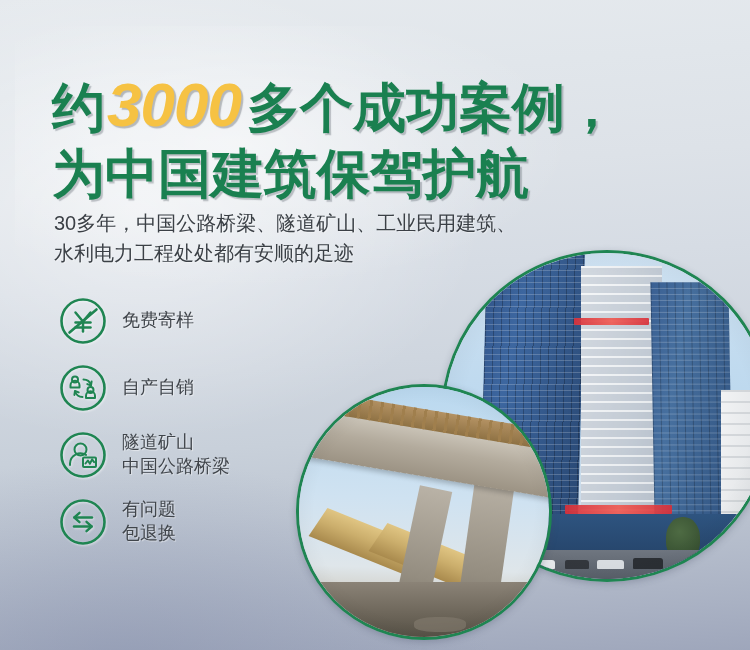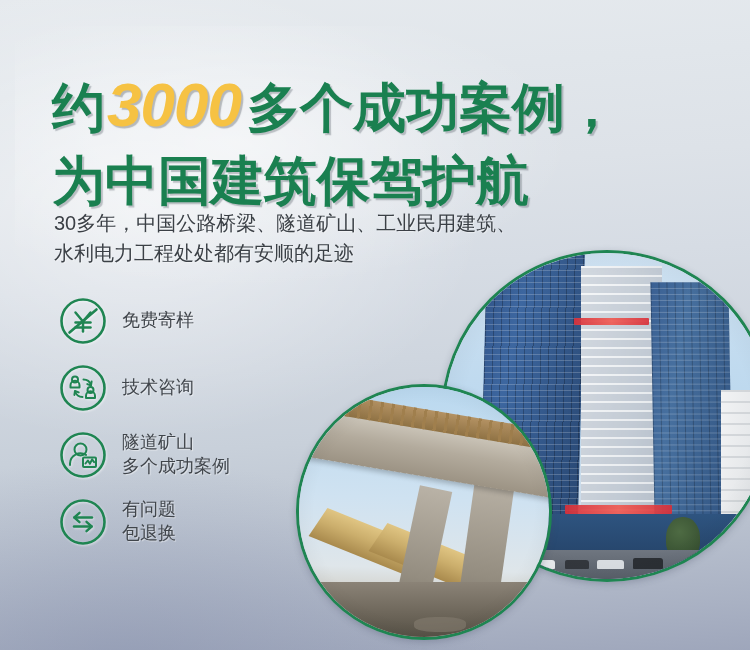--- a/index.html
+++ b/index.html
@@ -40,21 +40,21 @@
     pointer-events:none;
   }
 
   
   .headline{
     position:absolute;left:52px;top:72px;width:660px;
     z-index:6;line-height:1.06;white-space:nowrap;
   }
   .hl-line{display:block;}
   .hl-1{font-size:53px;font-weight:bold;}
-  .hl-2{font-size:53px;font-weight:bold;margin-top:15px;}
+  .hl-2{font-size:53px;font-weight:bold;margin-top:8px;}
   .grn{
     color:#1a8050;
     text-shadow:2px 2px 1px rgba(60,70,80,.30);
   }
   .num{
     color:#f6c243;
     font-style:italic;
     font-size:62px;
     font-weight:bold;
     letter-spacing:-1px;
@@ -239,39 +239,39 @@
             <circle cx="32.5" cy="27" r="3"></circle>
             <path d="M28 35 v-2.2 a4.5 4.5 0 0 1 9 0 V35 z"></path>
             <path d="M25.5 16.5 a8 8 0 0 1 7.5 5.5"></path>
             <path d="M33.6 18.6 l-0.6 3.9 -3.7 -1.4"></path>
             <path d="M24.5 34 a8 8 0 0 1 -7.5 -5.5"></path>
             <path d="M16.4 31.9 l0.6 -3.9 3.7 1.4"></path>
           </g>
         </svg>
       </span>
       <span class="ftxt">
-        <span class="l">技术咨询</span>
+        <span class="l">自产自销</span>
       </span>
     </div>
 
     <div class="feature">
       <span class="ic">
         <svg viewBox="0 0 50 50" aria-hidden="true">
           <circle cx="25" cy="25" r="21.5" fill="none" stroke="#1f8552" stroke-width="2.6"></circle>
           <g fill="none" stroke="#1f8552" stroke-width="2" stroke-linecap="round" stroke-linejoin="round">
             <circle cx="22.5" cy="19.5" r="6"></circle>
             <path d="M12 35 v-1.5 a10.5 10.5 0 0 1 16 -8.6"></path>
             <rect x="25" y="27.5" width="13" height="9.5" rx="1"></rect>
             <path d="M27.5 33.5 l2.4 -3 2 3.2 2.2 -4.3 2 2.8"></path>
           </g>
         </svg>
       </span>
       <span class="ftxt">
         <span class="l">隧道矿山</span>
-        <span class="l">多个成功案例</span>
+        <span class="l">中国公路桥梁</span>
       </span>
     </div>
 
     <div class="feature">
       <span class="ic">
         <svg viewBox="0 0 50 50" aria-hidden="true">
           <circle cx="25" cy="25" r="21.5" fill="none" stroke="#1f8552" stroke-width="2.6"></circle>
           <g fill="none" stroke="#1f8552" stroke-width="2.4" stroke-linecap="round" stroke-linejoin="round">
             <path d="M34 20.5 H16.5"></path>
             <path d="M21.5 15.8 L16.3 20.5 L21.5 25.2"></path>

